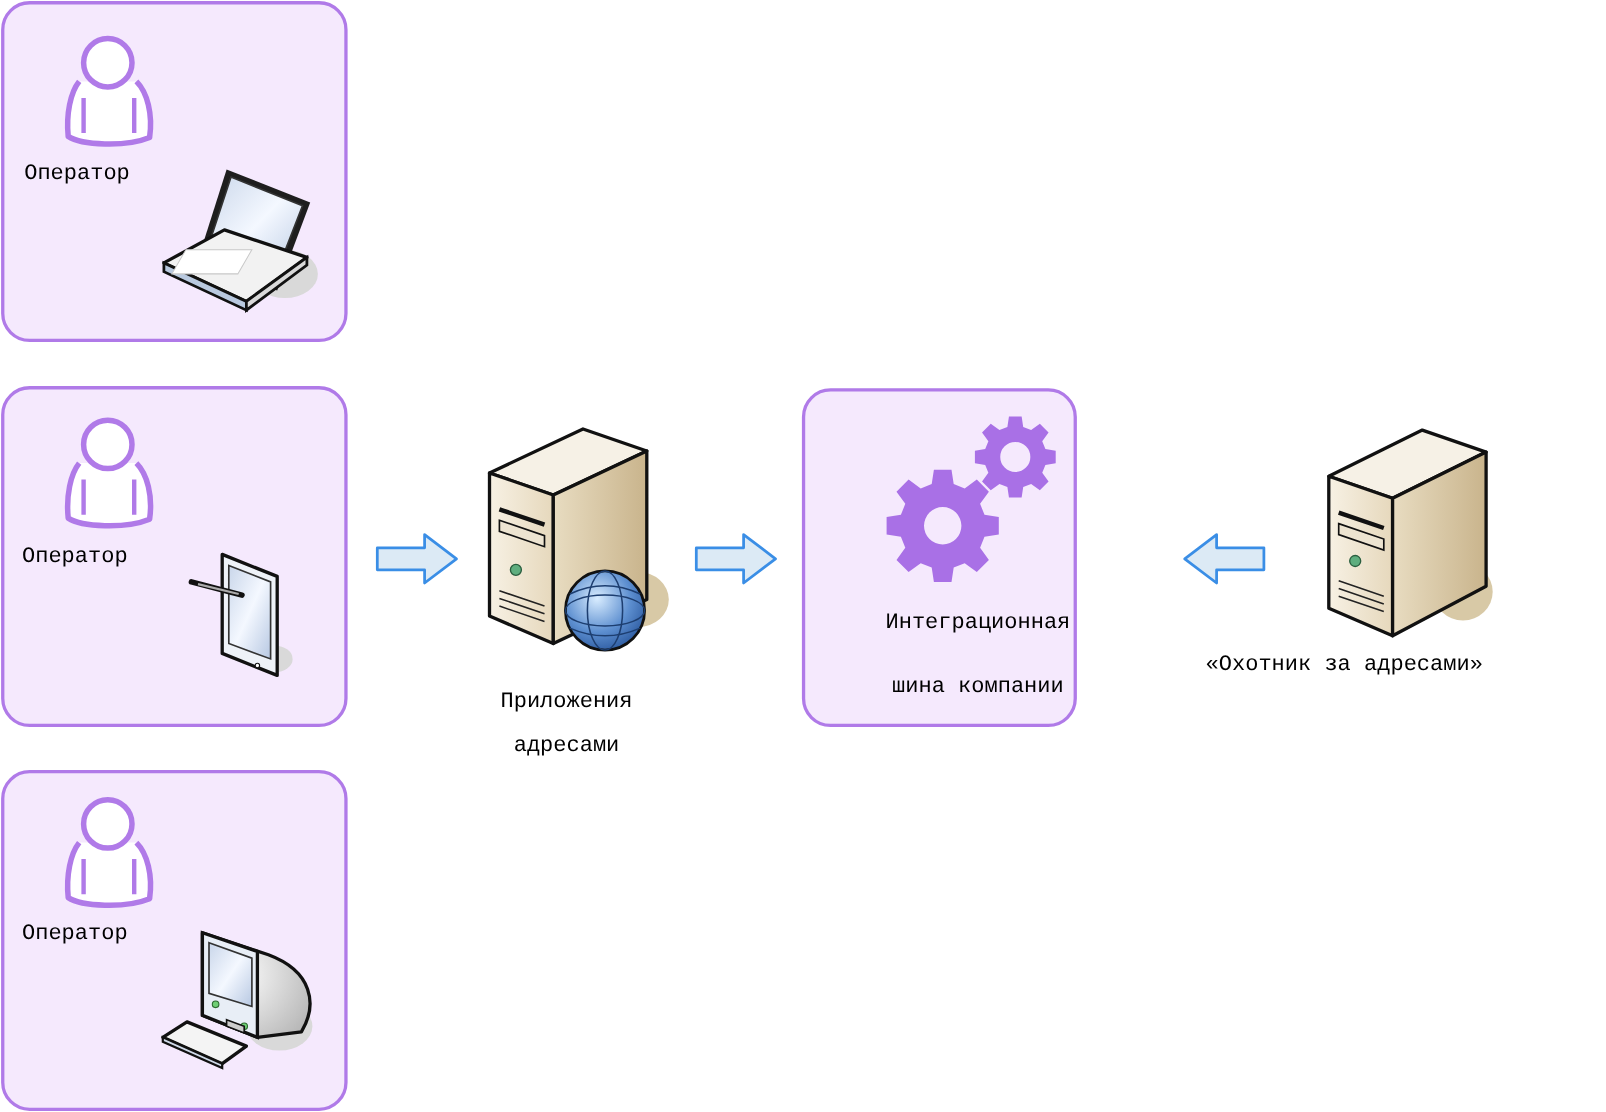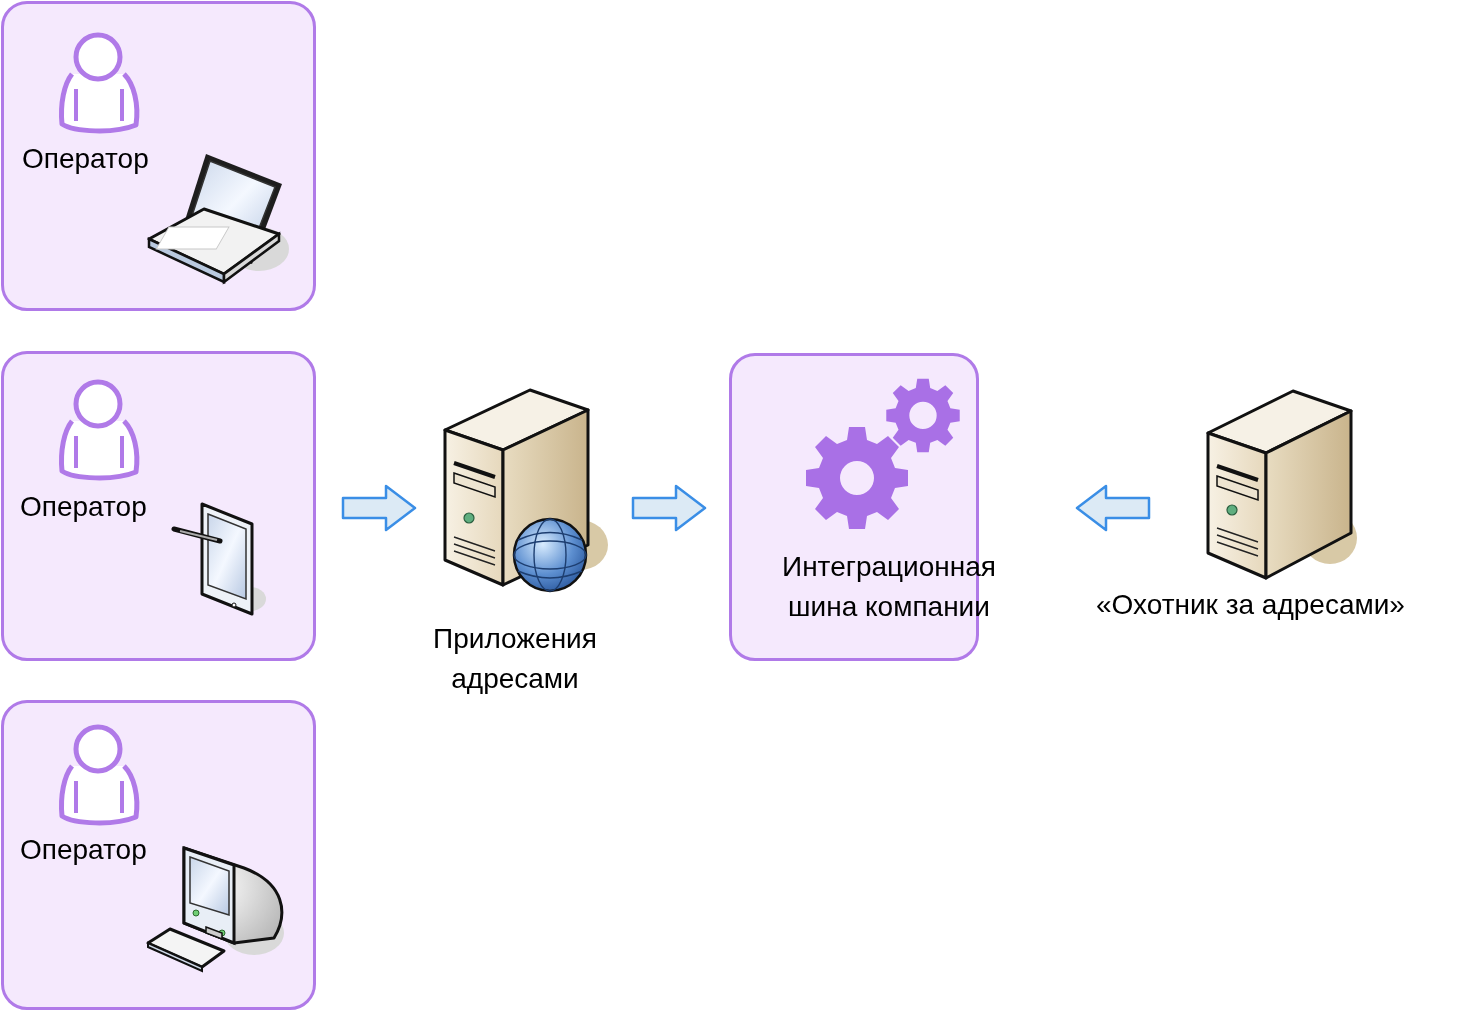--- a/index.html
+++ b/index.html
@@ -1,20 +1,20 @@
 <!DOCTYPE html>
 <html><head>
 <meta charset="utf-8">
 <style>
   html, body { margin:0; padding:0; background:#ffffff; }
   body { width:1460px; height:1011px; position:relative; overflow:hidden;
          font-family:"Liberation Sans", sans-serif; color:#000; }
   .box { position:absolute; background:#f5e9fd; border:3px solid #b07ae8;
          border-radius:26px; box-sizing:border-box; }
-  .label { position:absolute; font-size:28px; line-height:34px; white-space:nowrap; }
+  .label { position:absolute; font-size:20px; line-height:34px; white-space:nowrap;font-family:Liberation Mono, monospace; }
   .center { text-align:center; }
   svg { position:absolute; overflow:visible; }
 </style>
 </head>
 <body>
 
 <svg width="0" height="0" style="position:absolute">
   <defs>
     <linearGradient id="screenGrad" x1="0" y1="0" x2="1" y2="1">
       <stop offset="0" stop-color="#c9d6ea"></stop>
@@ -133,21 +133,21 @@
       <path id="gearBig" transform="translate(50,102)" d="
         M-8 -49 L8 -49 L10 -36 L20 -32 L31 -40 L42 -29 L34 -18 L38 -8 L51 -6 L51 10 L38 12 L34 22 L42 33 L31 44 L20 36 L10 40 L8 53 L-8 53 L-10 40 L-20 36 L-31 44 L-42 33 L-34 22 L-38 12 L-51 10 L-51 -6 L-38 -8 L-34 -18 L-42 -29 L-31 -40 L-20 -32 L-10 -36 Z
         M0 2 m-17 0 a17 17 0 1 0 34 0 a17 17 0 1 0 -34 0 Z"></path>
       <path transform="translate(116,40) scale(0.72)" d="
         M-8 -49 L8 -49 L10 -36 L20 -32 L31 -40 L42 -29 L34 -18 L38 -8 L51 -6 L51 10 L38 12 L34 22 L42 33 L31 44 L20 36 L10 40 L8 53 L-8 53 L-10 40 L-20 36 L-31 44 L-42 33 L-34 22 L-38 12 L-51 10 L-51 -6 L-38 -8 L-34 -18 L-42 -29 L-31 -40 L-20 -32 L-10 -36 Z
         M0 2 m-19 0 a19 19 0 1 0 38 0 a19 19 0 1 0 -38 0 Z"></path>
     </g>
   </svg>
   <div class="label center" style="left:0;top:194px;width:314px;">
     <div>Интеграционная</div>
-    <div style="margin-top:6px">шина компании</div>
+    <div style="margin-top:24px">шина компании</div>
   </div>
 </div>
 
 <svg style="left:1072px;top:483px" width="80" height="50" viewBox="0 0 80 50">
   <path d="M77 15 L34 15 L34 3 L5 25 L34 47 L34 35 L77 35 Z" fill="#dceaf5" stroke="#3a8ee6" stroke-width="2.5" stroke-linejoin="round"></path>
 </svg>
 
 <svg style="left:1205px;top:388px" width="160" height="195" viewBox="0 0 160 195">
   <ellipse cx="125" cy="150" rx="27" ry="26" fill="#d8c9a6"></ellipse>
   <path d="M3 45 L88 3 L146 23 L61 65 Z" fill="#f6f1e6" stroke="#111" stroke-width="3" stroke-linejoin="round"></path>

